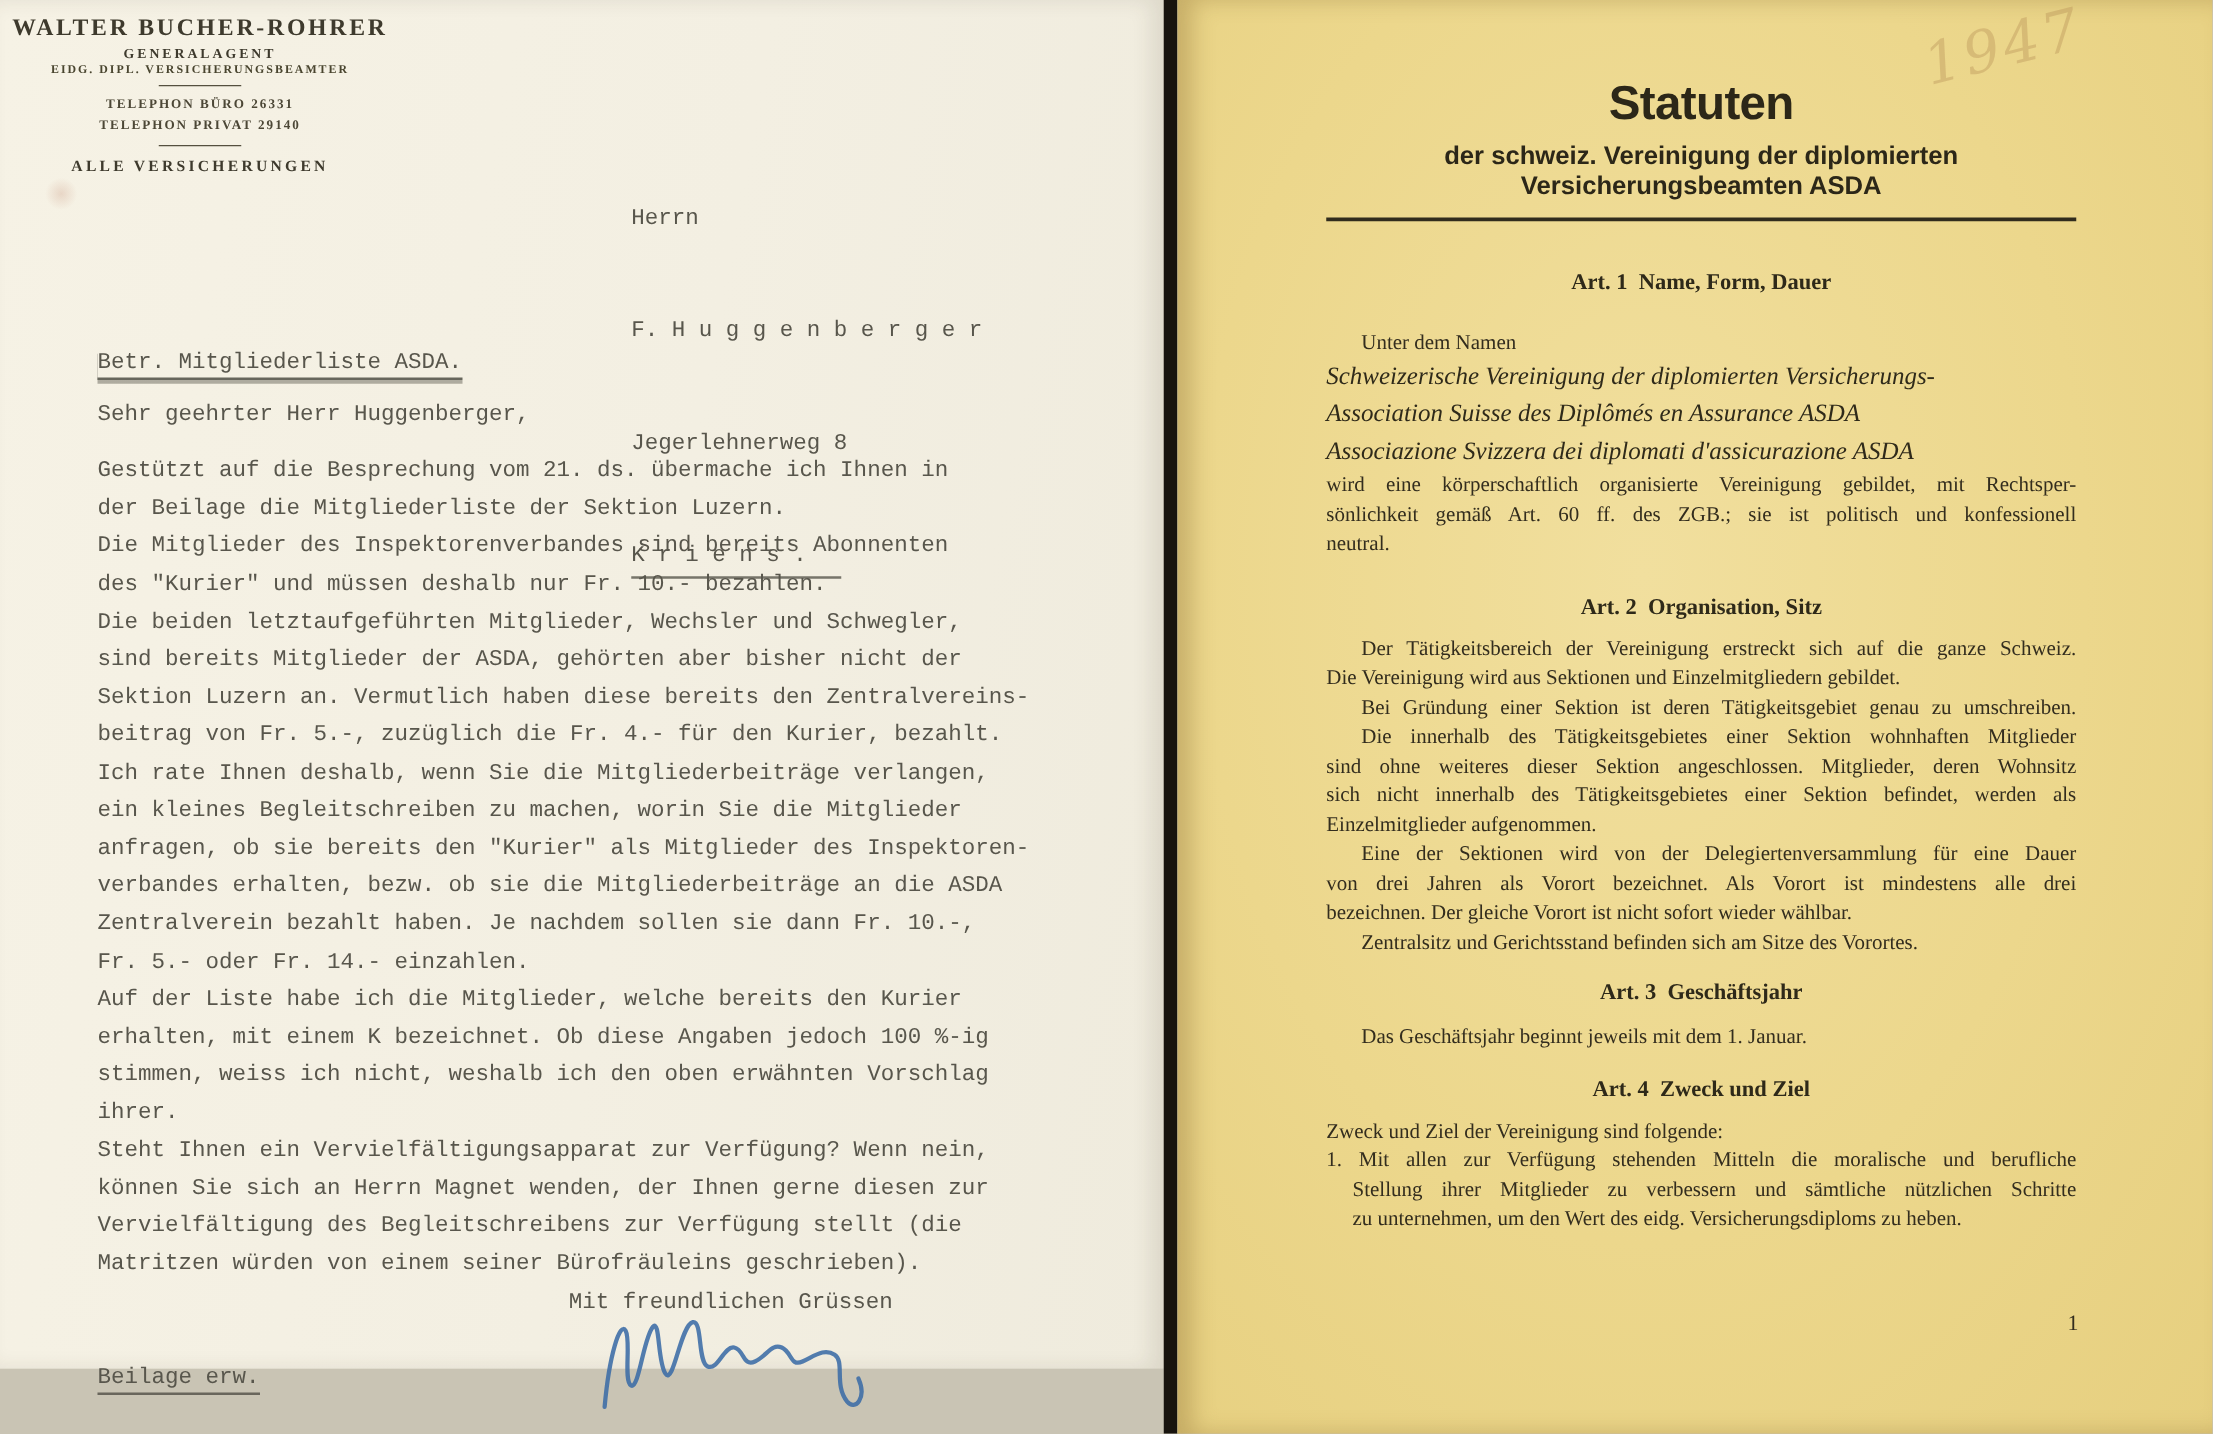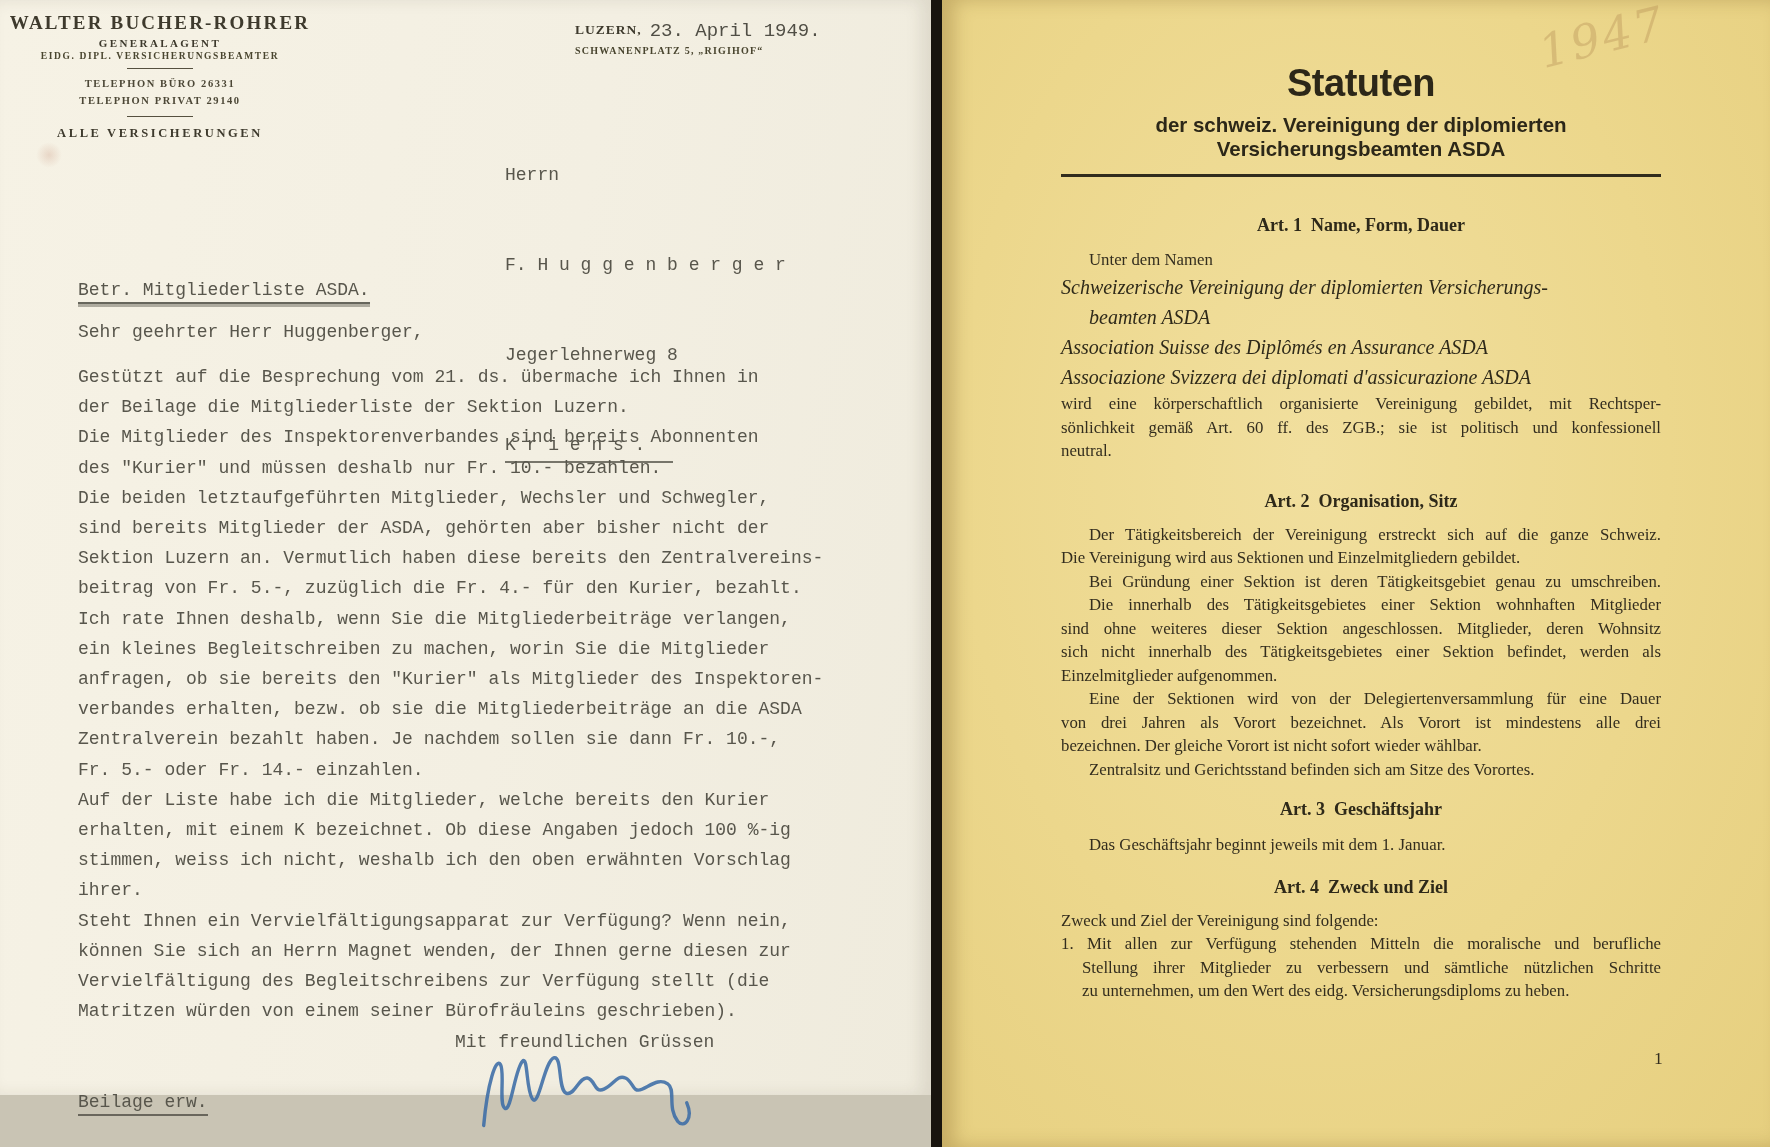--- a/index.html
+++ b/index.html
@@ -55,21 +55,21 @@
     color:rgba(175,135,80,.34);transform:rotate(-14deg);letter-spacing:3px;}
   .st-col{position:absolute;left:119px;top:0;width:600px;}
   .st-title{margin:62px 0 0 0;text-align:center;font-family:"Liberation Sans","DejaVu Sans",sans-serif;
     font-weight:bold;font-size:38px;letter-spacing:-0.5px;color:#2c2718;}
   .st-subtitle{margin:8px 0 0 0;text-align:center;font-family:"Liberation Sans","DejaVu Sans",sans-serif;
     font-weight:bold;font-size:20.5px;color:#2c2718;}
   .st-rule{border-top:3px solid #312c1d;margin-top:13px;width:100%;}
 
   .art-heading{text-align:center;font-family:"Liberation Serif","DejaVu Serif",serif;
     font-weight:bold;font-size:18px;color:#2e2919;white-space:pre;line-height:24px;}
-  .h0{margin-top:36px;margin-bottom:10px;}
+  .h0{margin-top:36px;margin-bottom:24px;}
   .h1{margin-top:26px;margin-bottom:10px;}
   .h2{margin-top:16px;margin-bottom:12px;}
   .h3{margin-top:18px;margin-bottom:10px;}
   .pline{font-family:"Liberation Serif","DejaVu Serif",serif;font-size:16.8px;color:#332d1e;
     line-height:23.5px;width:600px;box-sizing:border-box;}
   .pline.i{font-style:italic;font-size:20px;line-height:30px;color:#2f2a1a;}
   .a0 .pline:first-child{line-height:25px;}
   .ind1{padding-left:28px;}
   .ind2{padding-left:21px;}
   .j{text-align:justify;text-align-last:justify;}
@@ -88,24 +88,20 @@
       <div class="lh-name">WALTER BUCHER-ROHRER</div>
       <div class="lh-sub1">GENERALAGENT</div>
       <div class="lh-sub2">EIDG. DIPL. VERSICHERUNGSBEAMTER</div>
       <div class="lh-rule"></div>
       <div class="lh-phone">TELEPHON BÜRO 26331</div>
       <div class="lh-phone">TELEPHON PRIVAT 29140</div>
       <div class="lh-rule"></div>
       <div class="lh-all">ALLE VERSICHERUNGEN</div>
     </div>
 
-    <div class="dateline">
-      <span class="dl-city">LUZERN,</span><span class="dl-date tw">23. April 1949.</span>
-      <div class="dl-street">SCHWANENPLATZ 5, „RIGIHOF“</div>
-    </div>
 
     <div class="recipient tw">
       <div>Herrn</div>
       <div>F. H u g g e n b e r g e r</div>
       <div>Jegerlehnerweg 8</div>
       <div><span class="kriens">K r i e n s .</span></div>
     </div>
 
     <div class="subject tw">Betr. Mitgliederliste ASDA.</div>
     <div class="salutation tw">Sehr geehrter Herr Huggenberger,</div>
@@ -152,21 +148,20 @@
     <div class="hand-note">1947</div>
     <div class="st-col">
       <h1 class="st-title">Statuten</h1>
       <h2 class="st-subtitle">der schweiz. Vereinigung der diplomierten Versicherungsbeamten ASDA</h2>
       <div class="st-rule"></div>
       <div id="articles">
           <div class="art-heading h0">Art. 1  Name, Form, Dauer</div>
           <div class="art-body a0">
             <div class="pline ind1">Unter dem Namen</div>
             <div class="pline i">Schweizerische Vereinigung der diplomierten Versicherungs-</div>
-            <div class="pline i ind1">beamten ASDA</div>
             <div class="pline i">Association Suisse des Diplômés en Assurance ASDA</div>
             <div class="pline i">Associazione Svizzera dei diplomati d'assicurazione ASDA</div>
             <div class="pline j">wird eine körperschaftlich organisierte Vereinigung gebildet, mit Rechtsper-</div>
             <div class="pline j">sönlichkeit gemäß Art. 60 ff. des ZGB.; sie ist politisch und konfessionell</div>
             <div class="pline">neutral.</div>
           </div>
           <div class="art-heading h1">Art. 2  Organisation, Sitz</div>
           <div class="art-body a1">
             <div class="pline ind1 j">Der Tätigkeitsbereich der Vereinigung erstreckt sich auf die ganze Schweiz.</div>
             <div class="pline">Die Vereinigung wird aus Sektionen und Einzelmitgliedern gebildet.</div>

